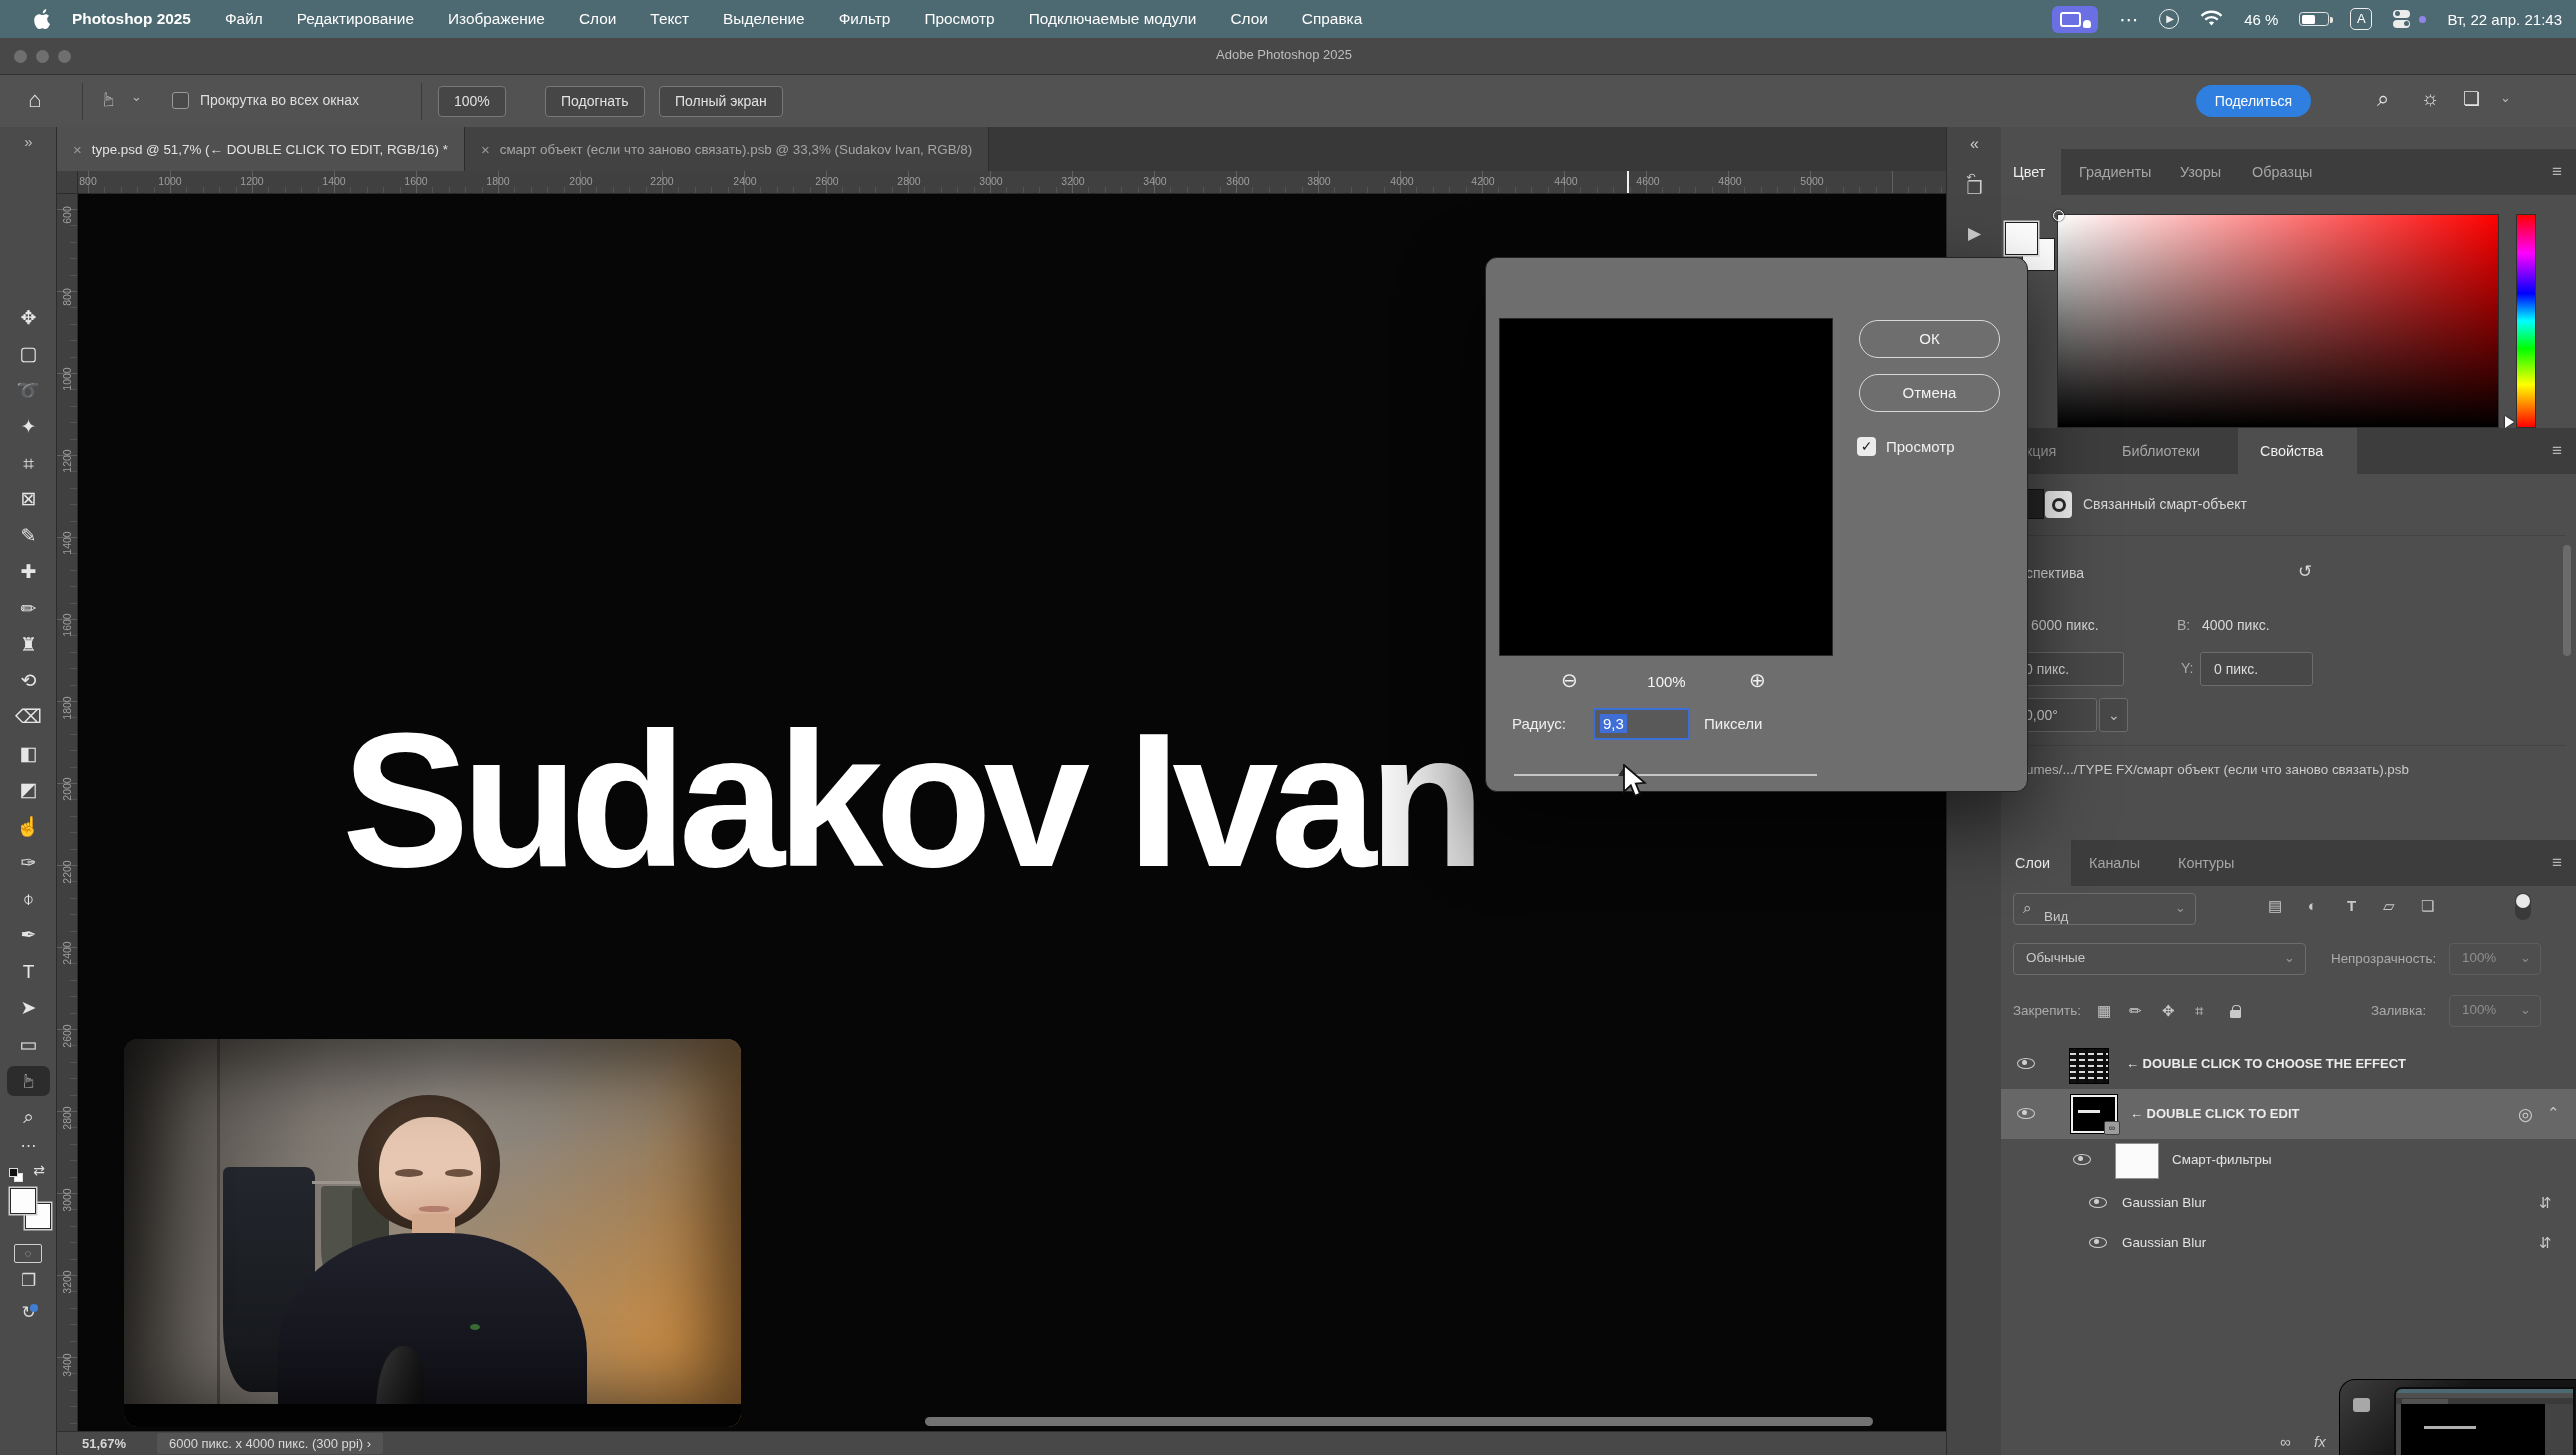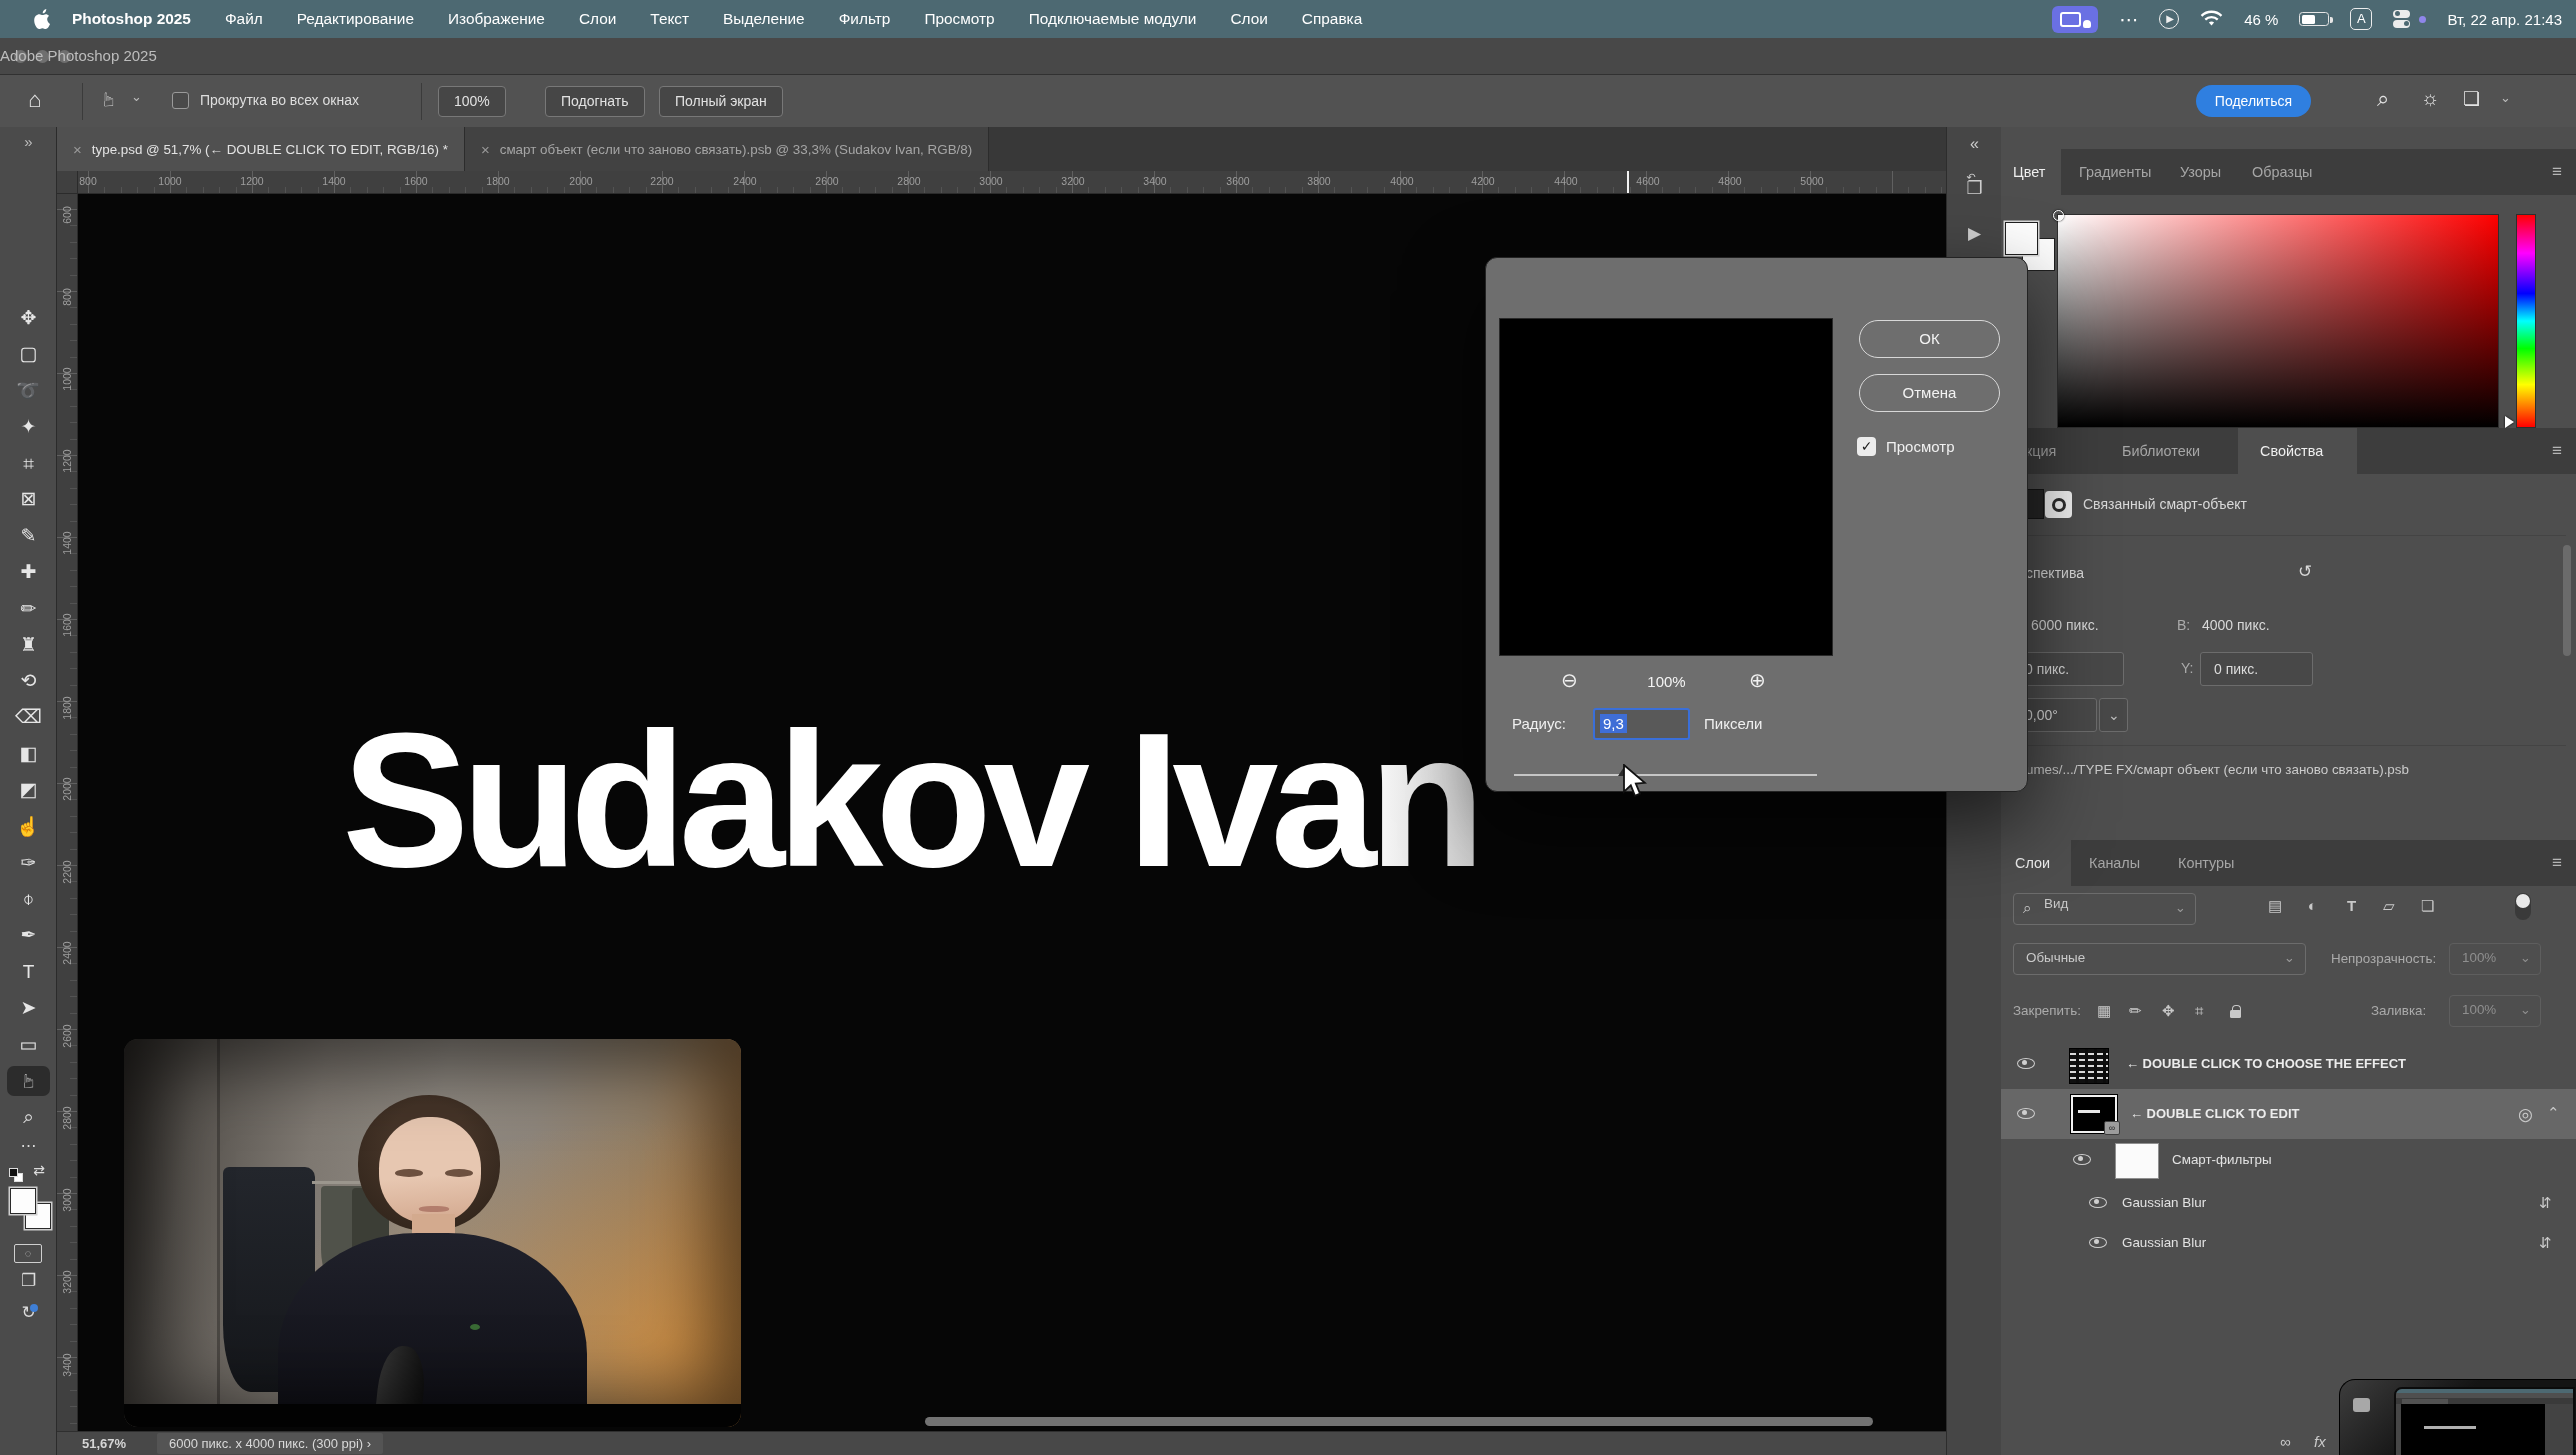--- a/index.html
+++ b/index.html
@@ -26,21 +26,21 @@
 #toggles{display:flex;flex-direction:column;gap:2.5px}
 #toggles i{width:17px;height:7.5px;background:#ececec;border-radius:4px;position:relative}
 #toggles i::after{content:"";position:absolute;top:1.2px;width:5px;height:5px;border-radius:50%;background:#4d6972}
 #toggles i:first-child::after{left:1.5px}
 #toggles i:last-child::after{right:1.5px}
 #ccdot{width:7px;height:7px;border-radius:50%;background:#8f86ea;margin-left:-12px}
 
 
 #titlebar{position:absolute;left:0;top:38px;width:2576px;height:37px;background:#484848;border-bottom:1px solid #313131}
 .tl{position:absolute;top:12px;width:13px;height:13px;border-radius:50%;background:#6f6f6f}
-#win-title{position:absolute;left:0;right:8px;top:9px;color:#bdbdbd;font-size:15px}
+#win-title{position:absolute;left:0;right:8px;top:9px;text-align:center;color:#bdbdbd;font-size:13px}
 
 
 #optionsbar{position:absolute;left:0;top:75px;width:2576px;height:53px;background:#525252;border-bottom:1px solid #2b2b2b}
 #optionsbar .ic{position:absolute;color:#e3e3e3}
 .vsep{position:absolute;top:8px;width:1px;height:37px;background:#3b3b3b}
 #ob-check{position:absolute;left:172px;top:17px;width:17px;height:17px;border:1.5px solid #9a9a9a;border-radius:3px;background:#4a4a4a}
 #ob-check-label{position:absolute;left:200px;top:17px;font-size:14px;color:#dedede}
 .btn-chip{position:absolute;top:11px;height:31px;background:#464646;border:1px solid #787878;border-radius:4px;
   color:#e2e2e2;font-size:14px;line-height:28px;padding:0 15px;text-align:center}
 #share-btn{position:absolute;left:2196px;top:10px;width:115px;height:32px;background:#2f7fe0;border-radius:16px;
@@ -467,21 +467,21 @@
     <div class="ptabrow" style="top:713px">
       <div class="ptab-bg" style="left:0;width:70px"></div>
       <span class="ptab active" style="left:14px">Слои</span>
       <span class="ptab" style="left:88px">Каналы</span>
       <span class="ptab" style="left:177px">Контуры</span>
       <span class="pmenu">≡</span>
     </div>
     <div class="lrow" style="top:758px;height:48px">
       <div class="sbox" style="left:12px;top:8px;width:183px">
         <span style="position:absolute;left:9px;top:5px;font-size:15px">⌕</span>
-        <span style="position:absolute;left:30px;top:2px">Вид</span>
+        <span style="position:absolute;left:30px;top:15px">Вид</span>
         <span style="position:absolute;right:9px;top:6px;color:#9a9a9a">⌄</span>
       </div>
       <span class="licon" style="left:267px;top:12px">▤</span>
       <span class="licon" style="left:307px;top:12px">◐</span>
       <span class="licon" style="left:346px;top:12px;font-weight:bold">T</span>
       <span class="licon" style="left:382px;top:12px">▱</span>
       <span class="licon" style="left:420px;top:12px">❏</span>
       <div id="ltoggle"></div>
     </div>
     <div class="lrow" style="top:810px;height:48px">

